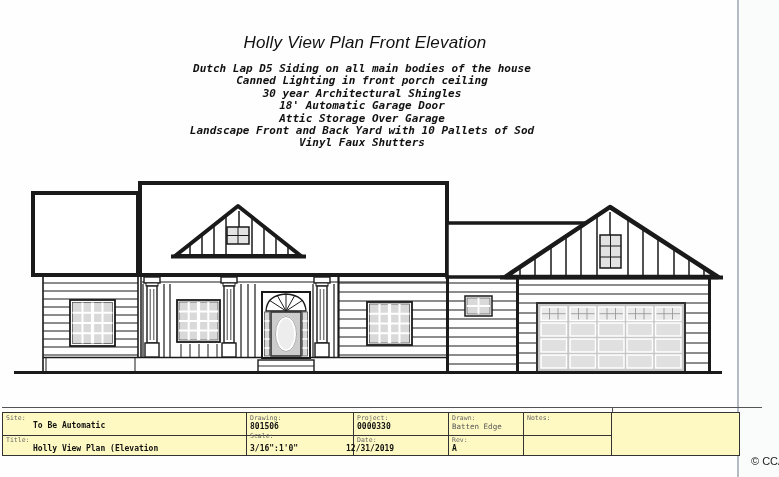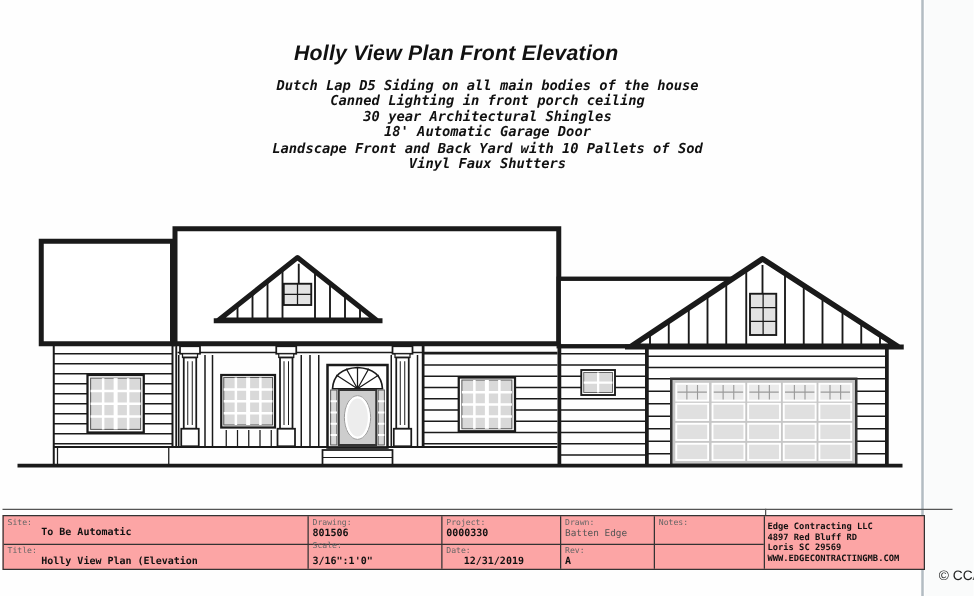--- a/index.html
+++ b/index.html
@@ -8,35 +8,35 @@
     background:#fefefe;
     font-family:"Liberation Sans",sans-serif;
   }
   .sheet{position:absolute;inset:0;}
   
   .edge-strip{position:absolute;top:0;right:0;width:39px;height:477px;background:#fafbfb;}
   .edge-line{position:absolute;top:0;left:737px;width:2px;height:477px;background:#b3bcc2;}
   
   .plan-title{
     position:absolute;top:33px;left:0;width:730px;text-align:center;
-    font-size:17px;font-weight:bold;font-style:italic;color:#111;
+    font-size:17px;font-weight:normal;font-style:italic;color:#111;
     letter-spacing:.2px;
   }
   .notes-block{
     position:absolute;top:63px;left:0;width:724px;text-align:center;
     font-family:"DejaVu Sans Mono",monospace;font-style:italic;font-weight:bold;
-    font-size:11px;line-height:12.4px;color:#111;padding-left:28px;
+    font-size:11px;line-height:12.4px;color:#111;
   }
   svg{position:absolute;top:0;left:0;}
   
   .tb-topline{position:absolute;left:2px;top:407px;width:760px;height:1px;background:#555;}
   .tb-conn{position:absolute;left:612px;top:407px;width:1px;height:6px;background:#555;}
   .tb{
     position:absolute;left:2px;top:412px;width:736px;height:42px;
-    border:1px solid #333;background:#fca5a5;
+    border:1px solid #333;background:#fef9c3;
     font-family:"DejaVu Sans Mono",monospace;color:#111;
   }
   .tb-v{position:absolute;top:0;bottom:0;width:1px;background:#333;}
   .tb-h{position:absolute;left:0;top:22px;width:608px;height:1px;background:#333;}
   .tb-label{position:absolute;font-size:6.5px;color:#666;white-space:nowrap;}
   .tb-value{position:absolute;font-size:8px;font-weight:bold;white-space:nowrap;}
   .tb-value.light{font-weight:normal;color:#555;font-size:7.5px;}
   .company{position:absolute;left:611px;top:4px;font-size:7px;font-weight:bold;line-height:8.6px;white-space:nowrap;}
   .copyright{position:absolute;left:751px;top:455px;font-size:11px;color:#222;white-space:nowrap;}
 </style>
@@ -48,20 +48,21 @@
   <div class="edge-strip"></div>
   <div class="edge-line"></div>
 
   <div class="plan-title">Holly View Plan Front Elevation</div>
 
   <div class="notes-block">
     <div>Dutch Lap D5 Siding on all main bodies of the house</div>
     <div>Canned Lighting in front porch ceiling</div>
     <div>30 year Architectural Shingles</div>
     <div>18' Automatic Garage Door</div>
+    <div>Attic Storage Over Garage</div>
     <div>Landscape Front and Back Yard with 10 Pallets of Sod</div>
     <div>Vinyl Faux Shutters</div>
   </div>
 
   <svg width="779" height="477" viewBox="0 0 779 477">
     <defs>
       <g id="porch-column">
         <rect x="0" y="0" width="16" height="6" fill="#fff" stroke="#1a1a1a" stroke-width="1.4"></rect>
         <rect x="2" y="6" width="12" height="3" fill="#fff" stroke="#1a1a1a" stroke-width="1"></rect>
         <rect x="3" y="9" width="10" height="57" fill="#fff" stroke="#1a1a1a" stroke-width="1.4"></rect>
@@ -226,32 +227,26 @@
     <div class="tb-label" style="left:247px;top:1px">Drawing:</div>
     <div class="tb-value" style="left:247px;top:9px">801506</div>
 
     <div class="tb-label" style="left:247px;top:19px">Scale:</div>
     <div class="tb-value" style="left:247px;top:31px">3/16":1'0"</div>
 
     <div class="tb-label" style="left:354px;top:1px">Project:</div>
     <div class="tb-value" style="left:354px;top:9px">0000330</div>
 
     <div class="tb-label" style="left:354px;top:23px">Date:</div>
-    <div class="tb-value" style="left:368px;top:31px">12/31/2019</div>
+    <div class="tb-value" style="left:343px;top:31px">12/31/2019</div>
 
     <div class="tb-label" style="left:449px;top:1px">Drawn:</div>
     <div class="tb-value light" style="left:449px;top:9px">Batten Edge</div>
 
     <div class="tb-label" style="left:449px;top:23px">Rev:</div>
     <div class="tb-value" style="left:449px;top:31px">A</div>
 
     <div class="tb-label" style="left:524px;top:1px">Notes:</div>
 
-    <div class="company">
-      <div>Edge Contracting LLC</div>
-      <div>4897 Red Bluff RD</div>
-      <div>Loris SC 29569</div>
-      <div>WWW.EDGECONTRACTINGMB.COM</div>
-    </div>
   </div>
 
   <div class="copyright">© CCAR</div>
 </div>
 
 </body></html>

